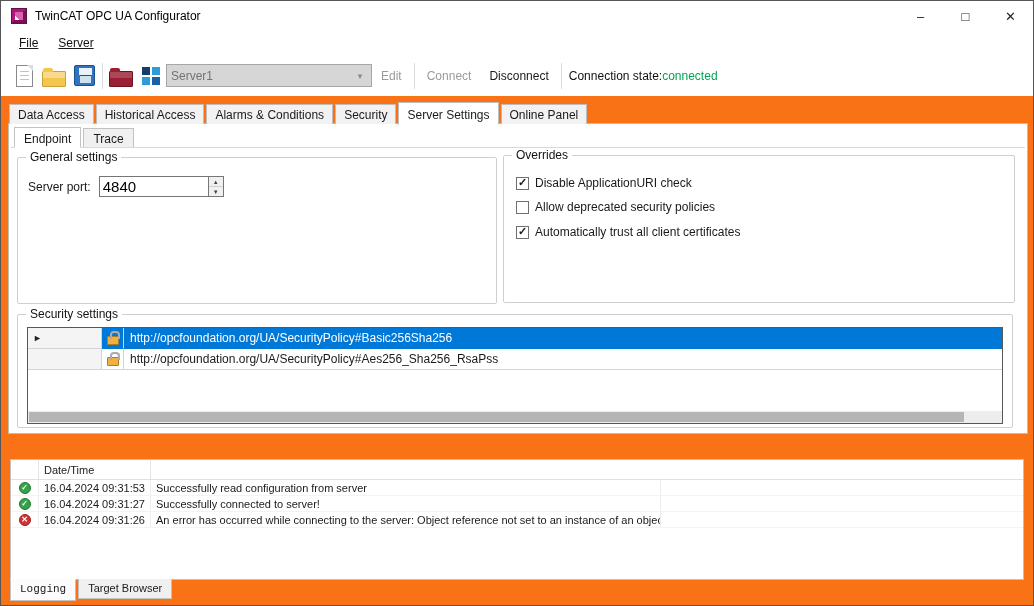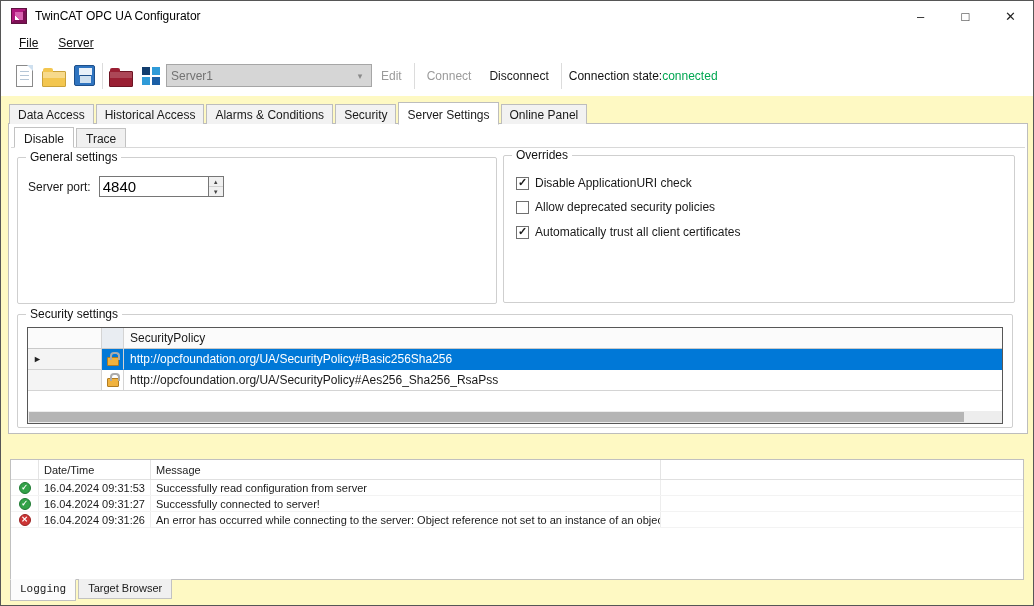--- a/index.html
+++ b/index.html
@@ -1,21 +1,21 @@
 <!DOCTYPE html>
 <html><head>
 <meta charset="utf-8">
 <style>
   * { box-sizing: border-box; margin: 0; padding: 0; }
   html,body { background:#e8e8e8; }
   body { font-family: "Liberation Sans", sans-serif; font-size: 12px; color:#1a1a1a; }
 
   .window {
     position: relative; width: 1034px; height: 606px;
-    background:#fef9c3; border:1px solid #565656; overflow:hidden;
+    background:#f97316; border:1px solid #565656; overflow:hidden;
   }
 
   
   .titlebar { position:absolute; left:0; top:0; width:1032px; height:30px; background:#ffffff; display:flex; align-items:center; }
   .app-icon { width:16px; height:16px; margin:0 8px 0 10px; border:1px solid #5e1340;
     background: linear-gradient(135deg,#b0177c 0 50%, #7d1055 50% 100%);
     position:relative; }
   .app-icon::after{ content:""; position:absolute; left:3px; top:3px; width:8px; height:8px;
     background: linear-gradient(45deg,#ffffff 0 30%, #d862b0 30% 100%); }
   .window-title { font-size:12px; color:#000; }
@@ -179,21 +179,21 @@
     <div class="mtab">Data Access</div>
     <div class="mtab">Historical Access</div>
     <div class="mtab">Alarms &amp; Conditions</div>
     <div class="mtab">Security</div>
     <div class="mtab active">Server Settings</div>
     <div class="mtab">Online Panel</div>
   </div>
 
   <div class="content-panel">
     <div class="sub-tabs">
-      <div class="stab active">Disable</div>
+      <div class="stab active">Endpoint</div>
       <div class="stab">Trace</div>
     </div>
     <div class="sub-panel-line"></div>
 
     <div class="groupbox gb-general">
       <div class="gb-title">General settings</div>
       <div class="port-row">
         <span class="port-label">Server port:</span>
         <input class="port-input" type="text" value="4840" style="">
         <div class="spinner">
@@ -221,25 +221,20 @@
         <span class="checkbox">
             <span class="mark">✓</span>
           </span>
         <span>Automatically trust all client certificates</span>
       </div>
     </div>
 
     <div class="groupbox gb-security">
       <div class="gb-title">Security settings</div>
       <div class="sec-grid">
-        <div class="sg-row sg-header">
-          <div class="sg-rowhdr"></div>
-          <div class="sg-iconcell"></div>
-          <div class="sg-policycell">SecurityPolicy</div>
-        </div>
         <div class="sg-row selected">
           <div class="sg-rowhdr">
               <span class="sel-arrow">►</span>
             </div>
           <div class="sg-iconcell">
               <span class="lock-icon"></span>
             </div>
           <div class="sg-policycell">http://opcfoundation.org/UA/SecurityPolicy#Basic256Sha256</div>
         </div>
         <div class="sg-row">
@@ -255,21 +250,20 @@
           <div class="sg-thumb"></div>
         </div>
       </div>
     </div>
   </div>
 
   <div class="log-panel">
     <div class="log-row log-header">
       <div class="lg-icon"></div>
       <div class="lg-date">Date/Time</div>
-      <div class="lg-msg">Message</div>
       <div class="lg-fill"></div>
     </div>
     <div class="log-row">
       <div class="lg-icon">
           <span class="status-icon status-success">✓</span>
         </div>
       <div class="lg-date">16.04.2024 09:31:53</div>
       <div class="lg-msg">Successfully read configuration from server</div>
       <div class="lg-fill"></div>
     </div>

